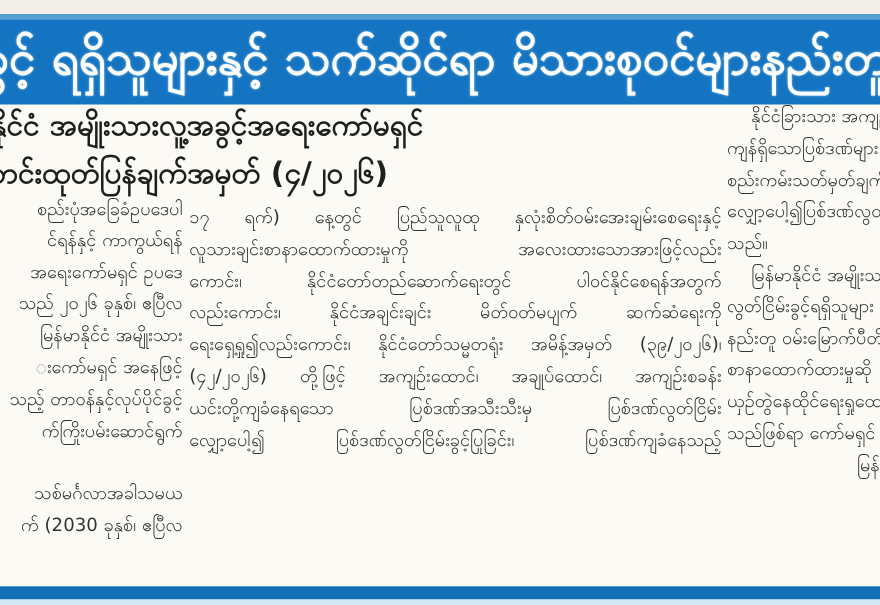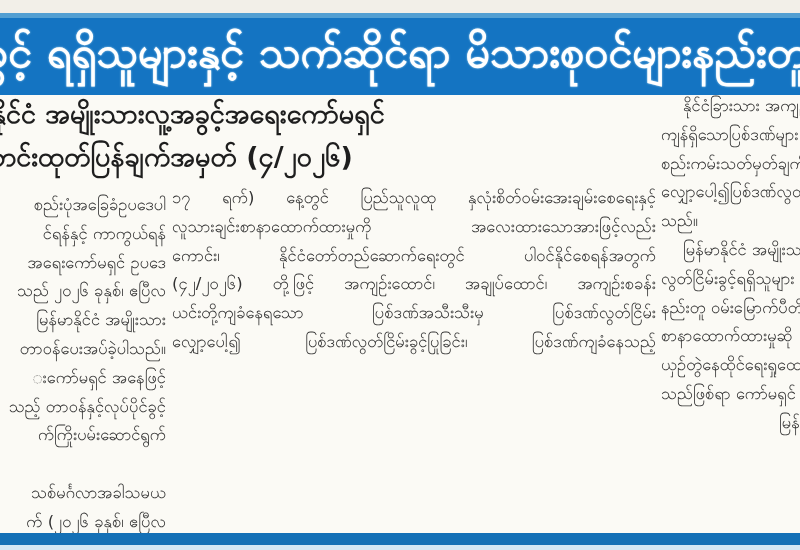--- a/index.html
+++ b/index.html
@@ -45,21 +45,21 @@
   #subhead2{left:-10px;top:139px;}
   
   .bcol{
     position:absolute;
     overflow:hidden;
     color:#323232;
     font-size:16.5px;
     line-height:28.8px;
   }
   .bcol .bline{white-space:nowrap;height:28.8px;}
-  #col-left{left:0;top:191px;width:166px;height:348px;}
+  #col-left{left:0;top:176px;width:166px;height:348px;}
   #col-left .bline{text-align:right;}
   #col-mid{left:172px;top:184px;width:484px;height:348px;}
   #col-mid .bline{text-align:justify;text-align-last:justify;white-space:normal;overflow:hidden;}
   #col-right{left:661px;top:92px;width:139px;height:442px;}
   .bline.in{text-indent:22px;}
   .bline.sig{padding-left:118px;}
   .bline.blank{height:28.8px;}
   
   #bottombar{
     position:absolute;left:0;top:533px;width:800px;height:12px;
@@ -84,33 +84,34 @@
   <div id="subhead1" class="subhead">နိုင်ငံ အမျိုးသားလူ့အခွင့်အရေးကော်မရှင်</div>
 
   <div id="subhead2" class="subhead">တင်းထုတ်ပြန်ချက်အမှတ် (၄/၂၀၂၆)</div>
 
   <div id="col-left" class="bcol">
       <div class="bline">စည်းပုံအခြေခံဥပဒေပါ</div>
       <div class="bline">င်ရန်နှင့် ကာကွယ်ရန်</div>
       <div class="bline">အရေးကော်မရှင် ဥပဒေ</div>
       <div class="bline">သည် ၂၀၂၆ ခုနှစ်၊ ဧပြီလ</div>
       <div class="bline">မြန်မာနိုင်ငံ အမျိုးသား</div>
-      <div class="bline">တာဝန်ပေးအပ်ခဲ့ပါသည်။</div>
       <div class="bline">းကော်မရှင် အနေဖြင့်</div>
       <div class="bline">သည့် တာဝန်နှင့်လုပ်ပိုင်ခွင့်</div>
       <div class="bline">က်ကြိုးပမ်းဆောင်ရွက်</div>
       <div class="bline blank"></div>
       <div class="bline">သစ်မင်္ဂလာအခါသမယ</div>
-      <div class="bline">က် (၂၀၂၆ ခုနှစ်၊ ဧပြီလ</div>
+      <div class="bline">က် (2030 ခုနှစ်၊ ဧပြီလ</div>
     </div>
 
   <div id="col-mid" class="bcol">
       <div class="bline">၁၇ ရက်) နေ့တွင် ပြည်သူလူထု နှလုံးစိတ်ဝမ်းအေးချမ်းစေရေးနှင့်</div>
       <div class="bline">လူသားချင်းစာနာထောက်ထားမှုကို အလေးထားသောအားဖြင့်လည်း</div>
       <div class="bline">ကောင်း၊ နိုင်ငံတော်တည်ဆောက်ရေးတွင် ပါဝင်နိုင်စေရန်အတွက်</div>
+      <div class="bline">လည်းကောင်း၊ နိုင်ငံအချင်းချင်း မိတ်ဝတ်မပျက် ဆက်ဆံရေးကို</div>
+      <div class="bline">ရေးရှေ့ရှု၍လည်းကောင်း၊ နိုင်ငံတော်သမ္မတရုံး အမိန့်အမှတ် (၃၉/၂၀၂၆)၊</div>
       <div class="bline">(၄၂/၂၀၂၆) တို့ဖြင့် အကျဉ်းထောင်၊ အချုပ်ထောင်၊ အကျဉ်းစခန်း</div>
       <div class="bline">ယင်းတို့ကျခံနေရသော ပြစ်ဒဏ်အသီးသီးမှ ပြစ်ဒဏ်လွတ်ငြိမ်း</div>
       <div class="bline">လျှော့ပေါ့၍ ပြစ်ဒဏ်လွတ်ငြိမ်းခွင့်ပြုခြင်း၊ ပြစ်ဒဏ်ကျခံနေသည့်</div>
     </div>
 
   <div id="col-right" class="bcol">
       <div class="bline in">နိုင်ငံခြားသား အကျဉ်း</div>
       <div class="bline">ကျန်ရှိသောပြစ်ဒဏ်များ</div>
       <div class="bline">စည်းကမ်းသတ်မှတ်ချက်</div>
       <div class="bline">လျှော့ပေါ့၍ပြစ်ဒဏ်လွတ်</div>

